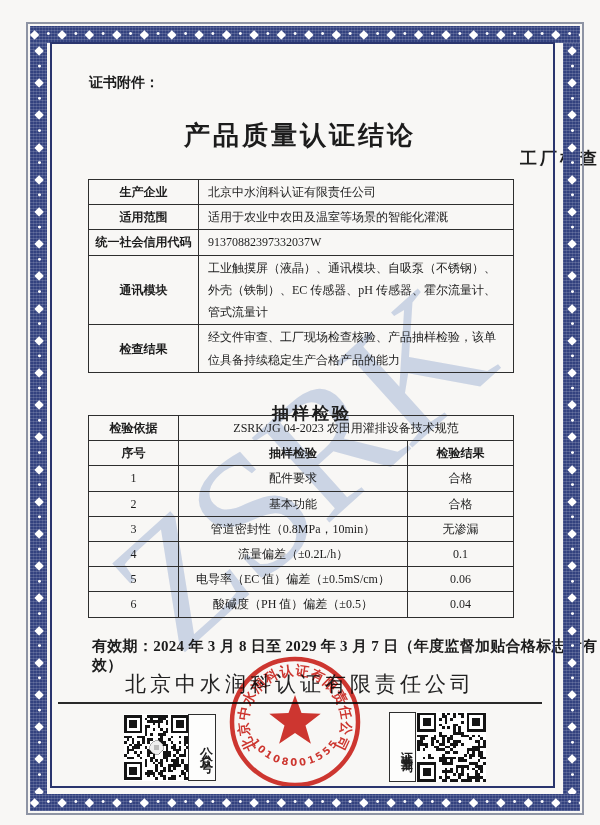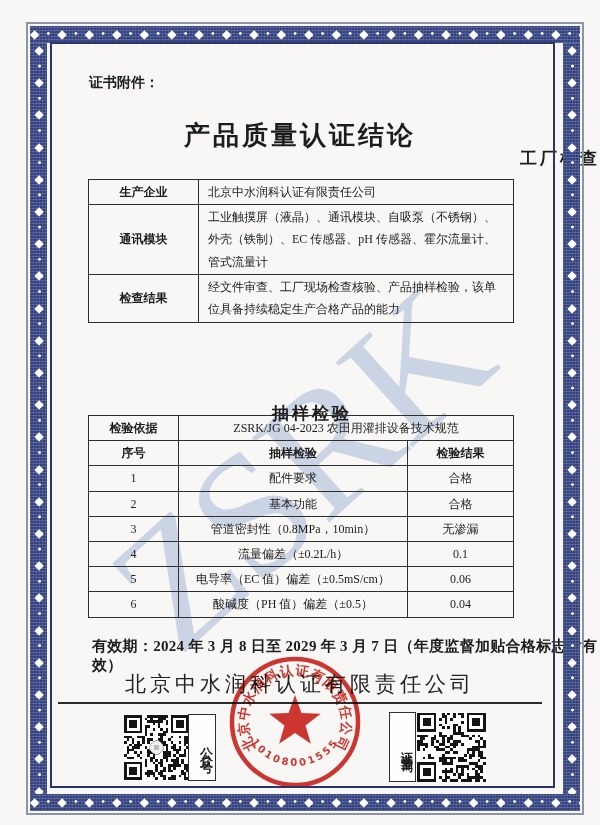--- a/index.html
+++ b/index.html
@@ -134,20 +134,28 @@
 
     <table class="tbl-factory">
       <colgroup>
           <col style="width:110px">
           <col style="width:315px">
         </colgroup>
       <tbody>
         <tr>
           <td class="t-label">生产企业</td>
           <td class="t-value">北京中水润科认证有限责任公司</td>
+        </tr>
+        <tr>
+          <td class="t-label">适用范围</td>
+          <td class="t-value">适用于农业中农田及温室等场景的智能化灌溉</td>
+        </tr>
+        <tr>
+          <td class="t-label">统一社会信用代码</td>
+          <td class="t-value">91370882397332037W</td>
         </tr>
         <tr class="tall1">
           <td class="t-label">通讯模块</td>
           <td class="t-value">工业触摸屏（液晶）、通讯模块、自吸泵（不锈钢）、外壳（铁制）、EC 传感器、pH 传感器、霍尔流量计、管式流量计</td>
         </tr>
         <tr class="tall2">
           <td class="t-label">检查结果</td>
           <td class="t-value">经文件审查、工厂现场检查核验、产品抽样检验，该单位具备持续稳定生产合格产品的能力</td>
         </tr>
       </tbody>

